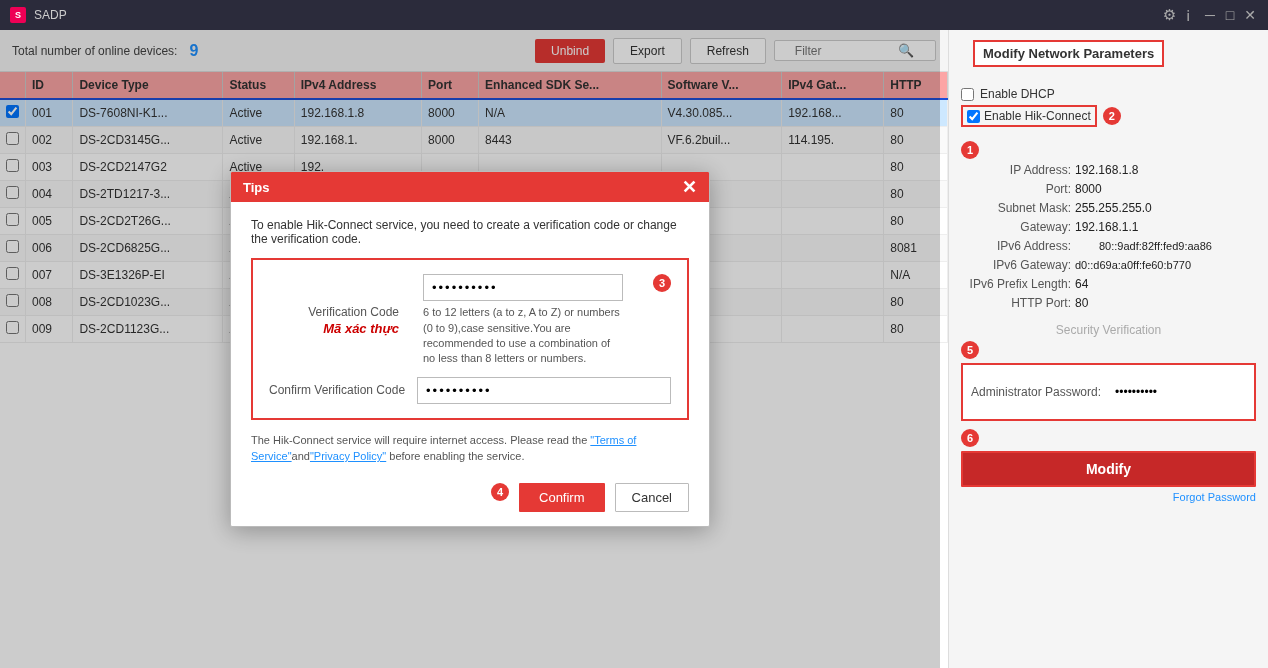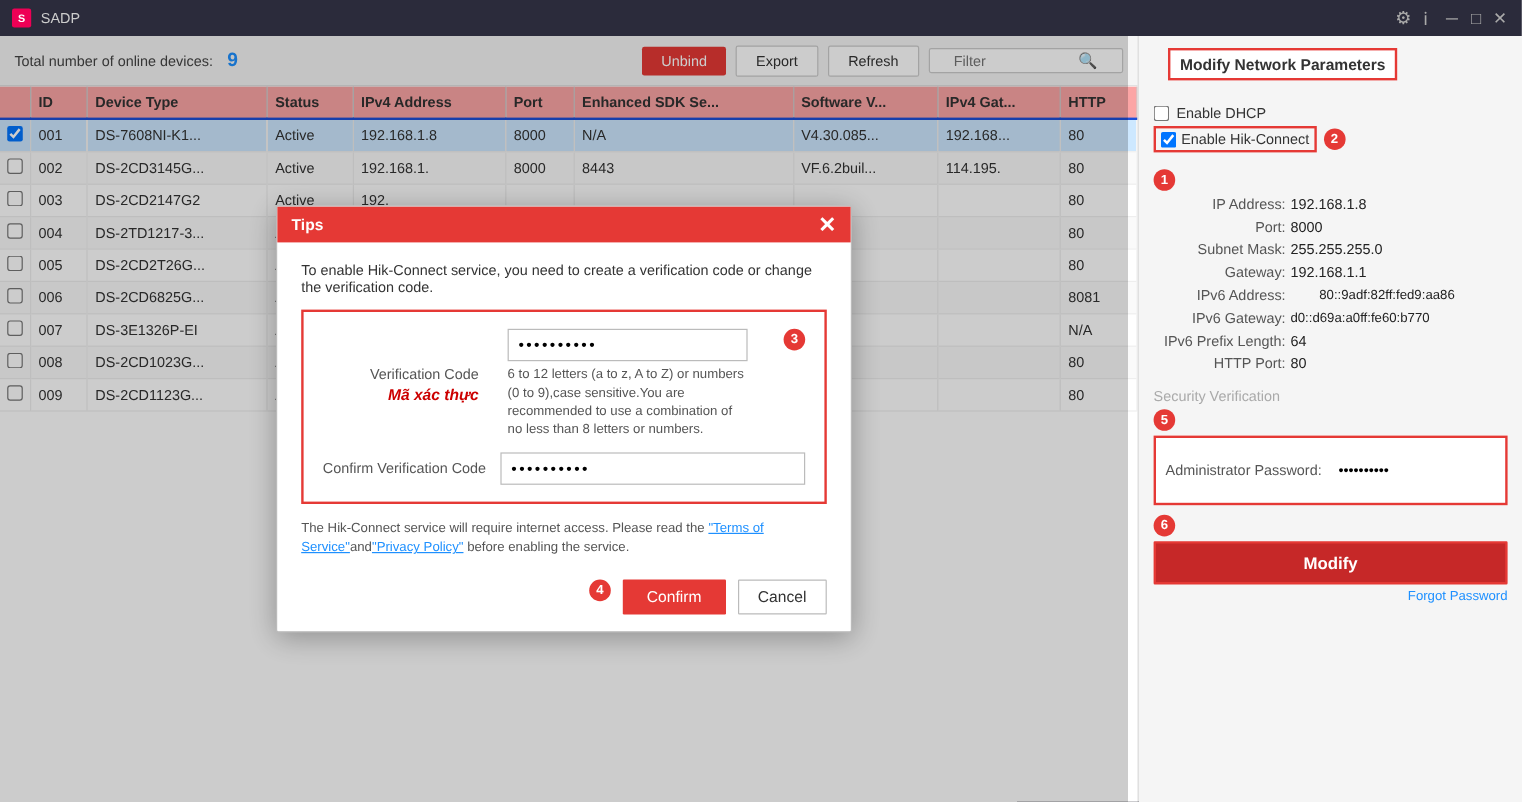--- a/index.html
+++ b/index.html
@@ -187,20 +187,21 @@
       min-width: 110px;
       font-size: 12px;
       color: #555;
     }
     .field-value {
       flex: 1;
       font-size: 12px;
       color: #222;
     }
     .section-label {
+      text-align: center;
       color: #aaa;
       font-size: 12px;
       margin: 8px 0 4px;
     }
     .admin-row {
       display: flex;
       align-items: center;
       border: 2px solid #e53935;
       background: #fff;
       margin-bottom: 8px;

